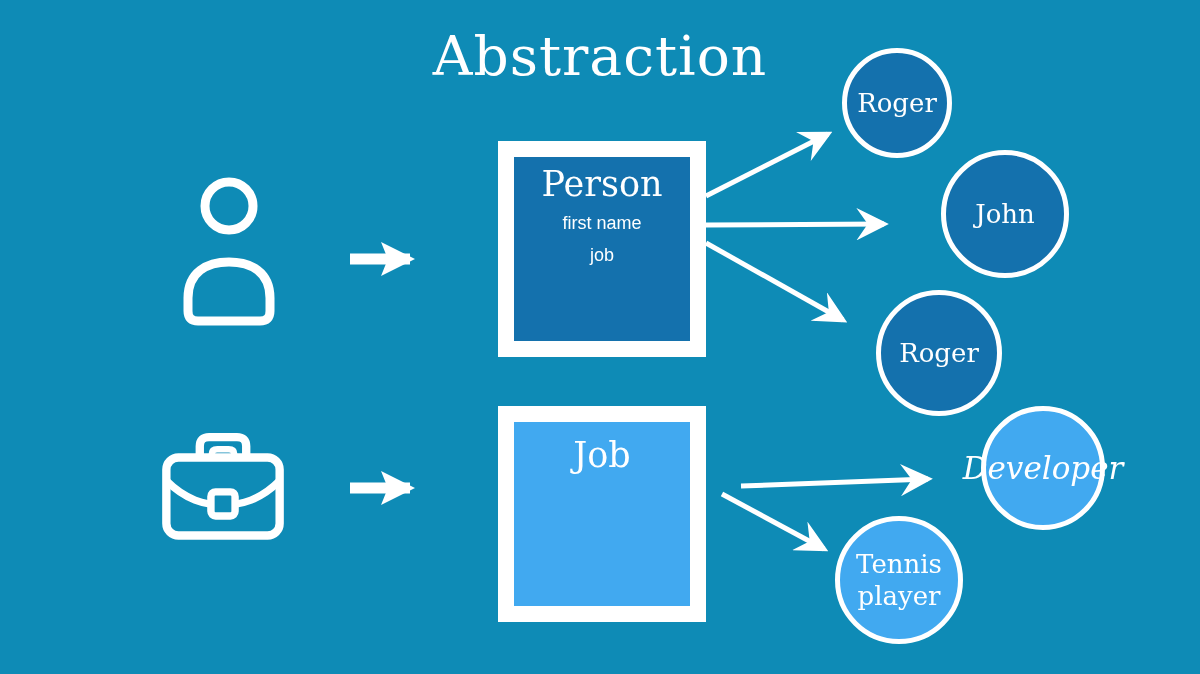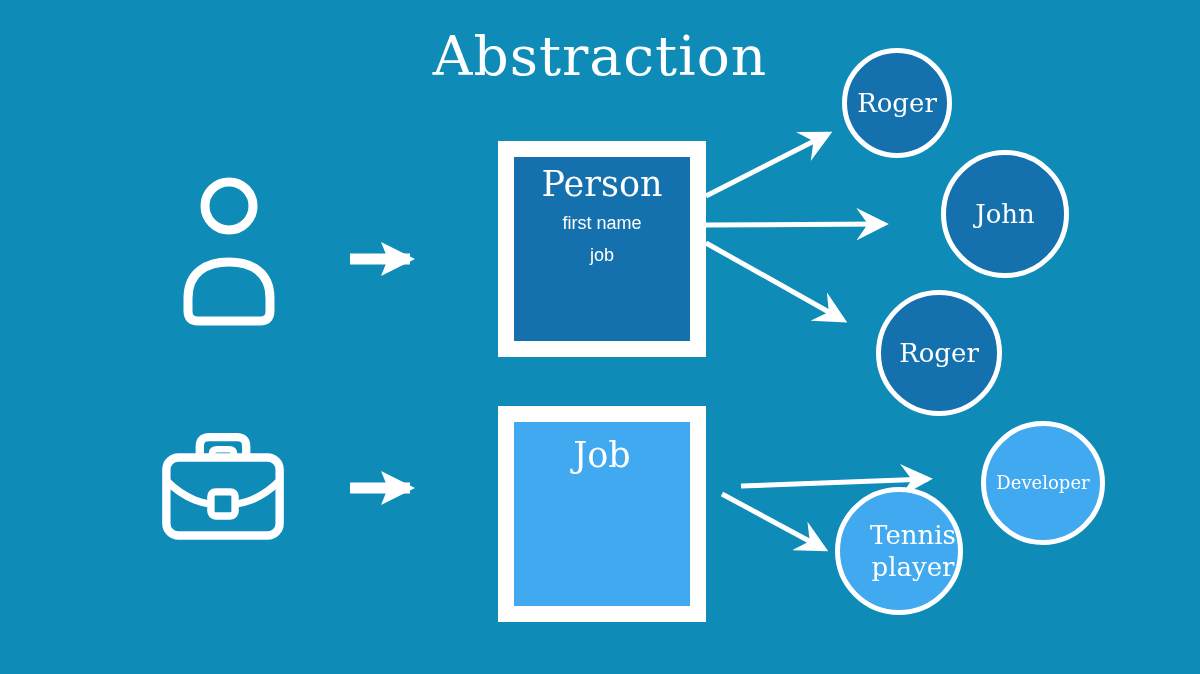--- a/index.html
+++ b/index.html
@@ -48,22 +48,22 @@
   .instance{
     position:absolute;border-radius:50%;border:5px solid var(--white);
     display:flex;align-items:center;justify-content:center;text-align:center;
     color:var(--white);font-family:"DejaVu Serif", serif;font-size:26px;line-height:1.25;
   }
   .instance.dark{background:var(--dark-blue);}
   .instance.light{background:var(--light-blue);}
   .inst-viktor{left:842px;top:48px;width:110px;height:110px;}
   .inst-john{left:941px;top:150px;width:128px;height:128px;}
   .inst-roger{left:876px;top:290px;width:126px;height:126px;}
-  .inst-developer{left:981px;top:421px;width:124px;height:124px;font-size:18px;}
-  .inst-tennis{left:835px;top:487px;width:128px;height:128px;justify-content:flex-end;}
+  .inst-developer{left:981px;top:406px;width:124px;height:124px;font-size:31px;font-style:italic;}
+  .inst-tennis{left:835px;top:516px;width:128px;height:128px;}
   .inst-tennis .label{width:90px;}
 </style>
 </head>
 <body>
 
 <div class="canvas">
 
   <div class="page-title">Abstraction</div>
 
   <svg class="overlay" viewBox="0 0 1200 674">

